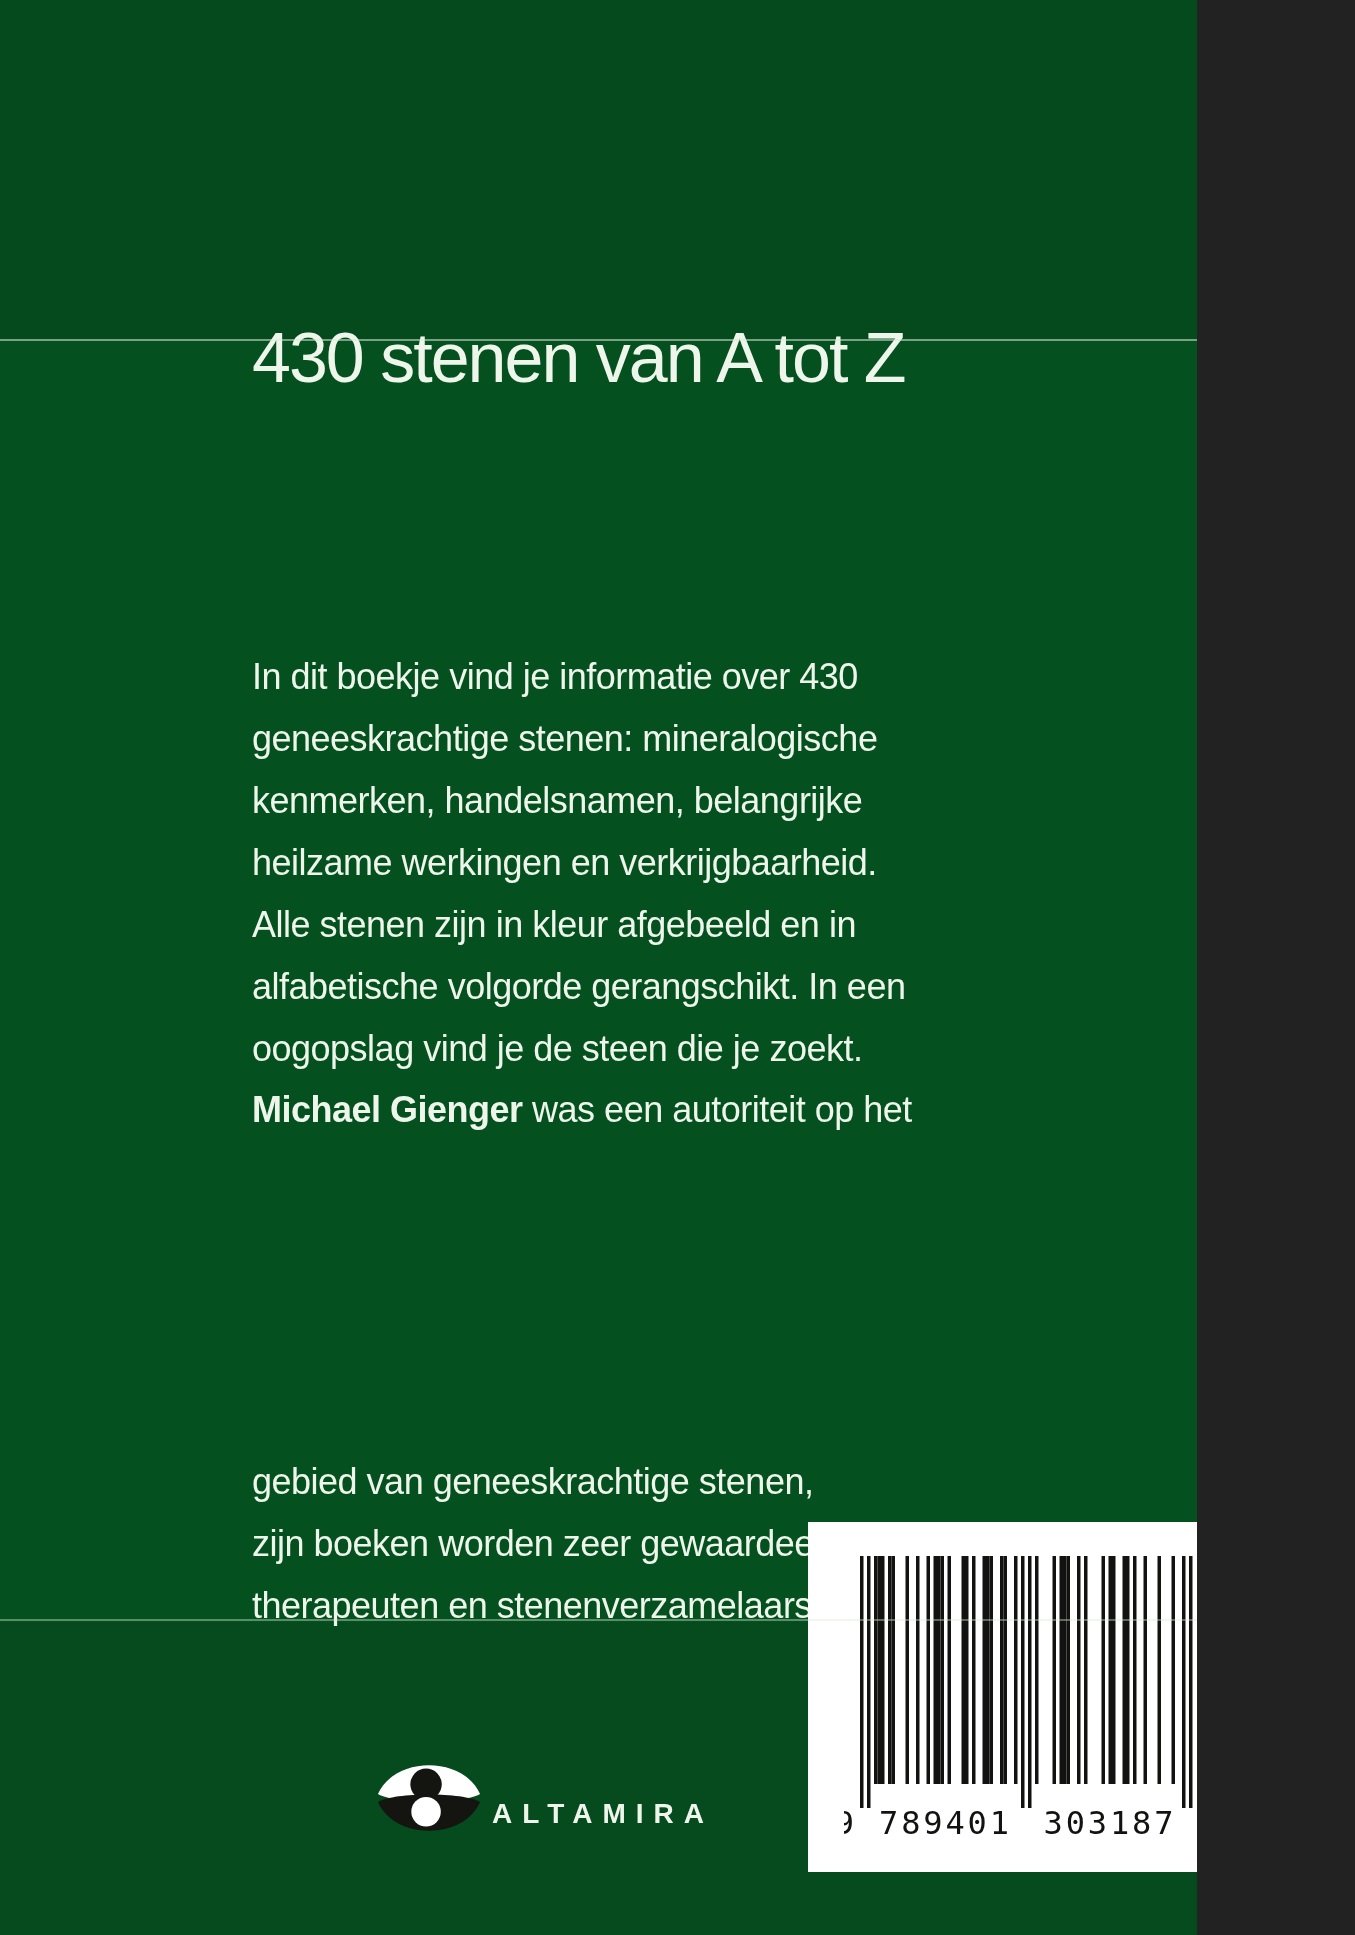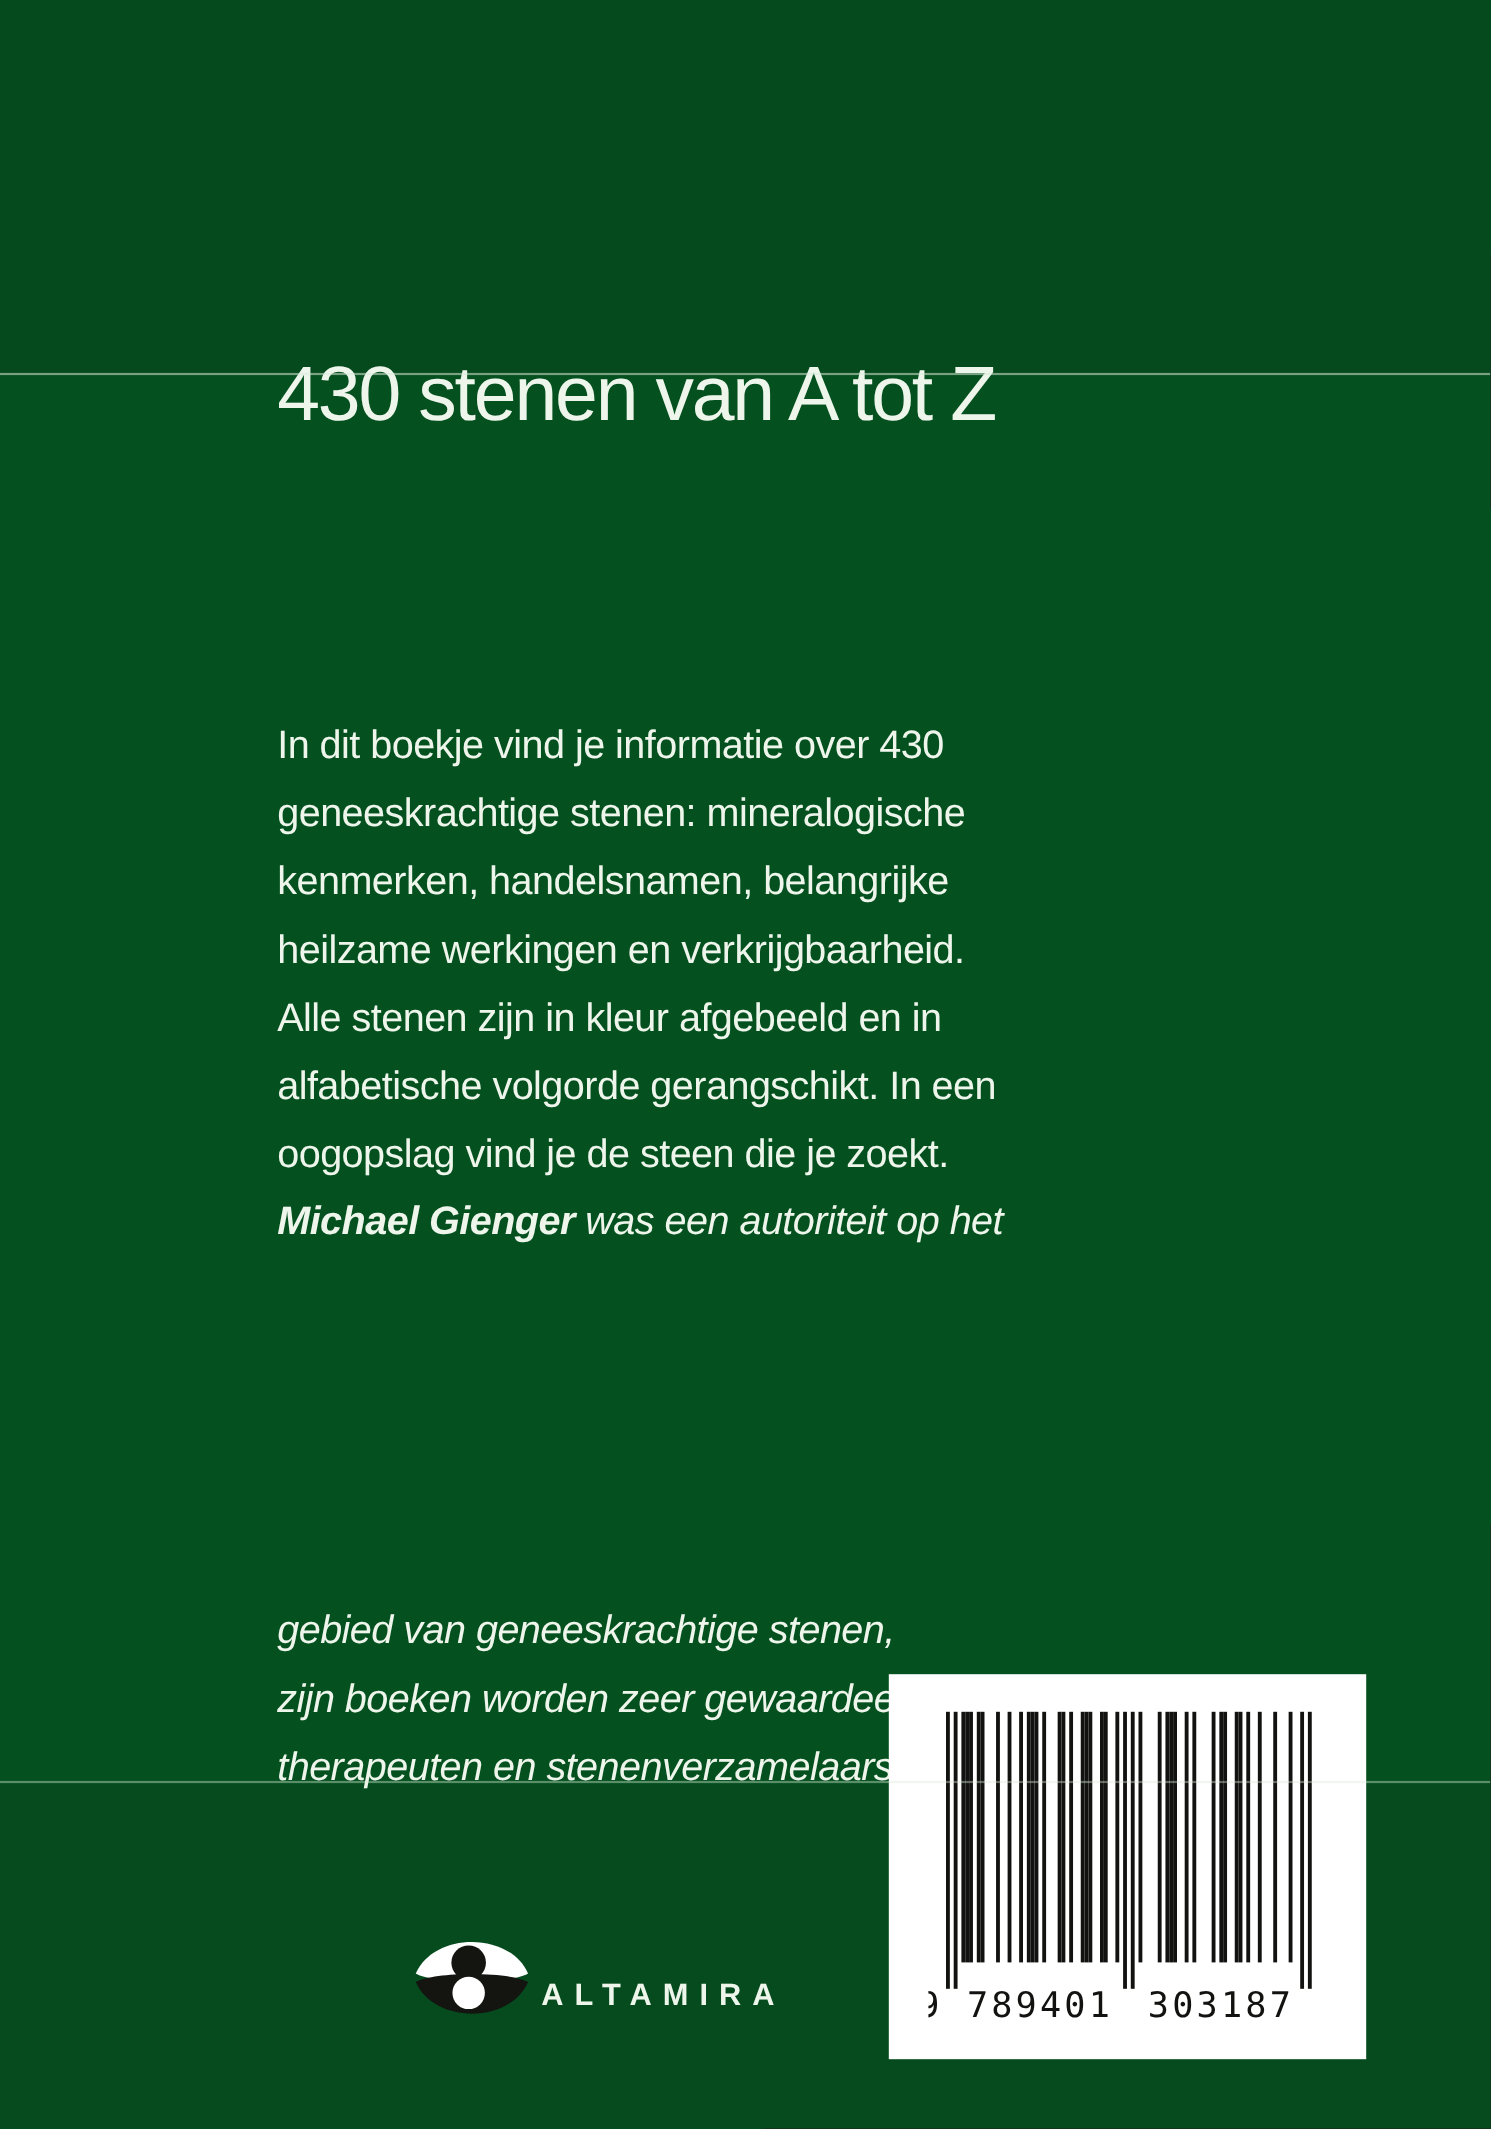--- a/index.html
+++ b/index.html
@@ -1,18 +1,18 @@
 <!DOCTYPE html>
 <html style="--background: #05501f; --background_top: #044a1c; --background_bottom: #054b1e; --text: #eef6ec; --barcode_box: #ffffff; --bars: #121310;"><head>
 <meta charset="utf-8">
 <style>
   html,body{margin:0;padding:0;background:#222;}
   .cover{
     position:relative;
-    width:1355px;height:1935px;
+    width:1197px;height:1935px;
     background:var(--background,#05501f);
     overflow:hidden;
     font-family:"Liberation Sans",sans-serif;
   }
   .band-top{
     position:absolute;left:0;top:0;width:1355px;height:341px;
     background:var(--background_top,#044a1c);z-index:0;
   }
   .band-bottom{
     position:absolute;left:0;top:1622px;width:1355px;height:313px;
@@ -29,21 +29,21 @@
     font-size:70px;line-height:80px;letter-spacing:-2px;
     font-weight:400;color:var(--text,#eef6ec);white-space:nowrap;
   }
   .paragraph{
     position:absolute;left:252px;z-index:2;
     font-size:36px;line-height:62px;letter-spacing:-0.5px;
     color:var(--text,#eef6ec);white-space:pre;
   }
   .paragraph .line{height:62px;}
   .intro{top:460px;}
-  .author{top:955px;font-style:italic;}
+  .author{top:955px;}
   .bold{font-weight:700;}
   .website{
     position:absolute;right:172px;top:1446px;z-index:2;
     font-size:44px;line-height:50px;color:var(--text,#eef6ec);
     white-space:nowrap;
   }
   .barcode-box{
     position:absolute;left:808px;top:1522px;width:434px;height:350px;
     background:var(--barcode_box,#ffffff);z-index:3;
   }

